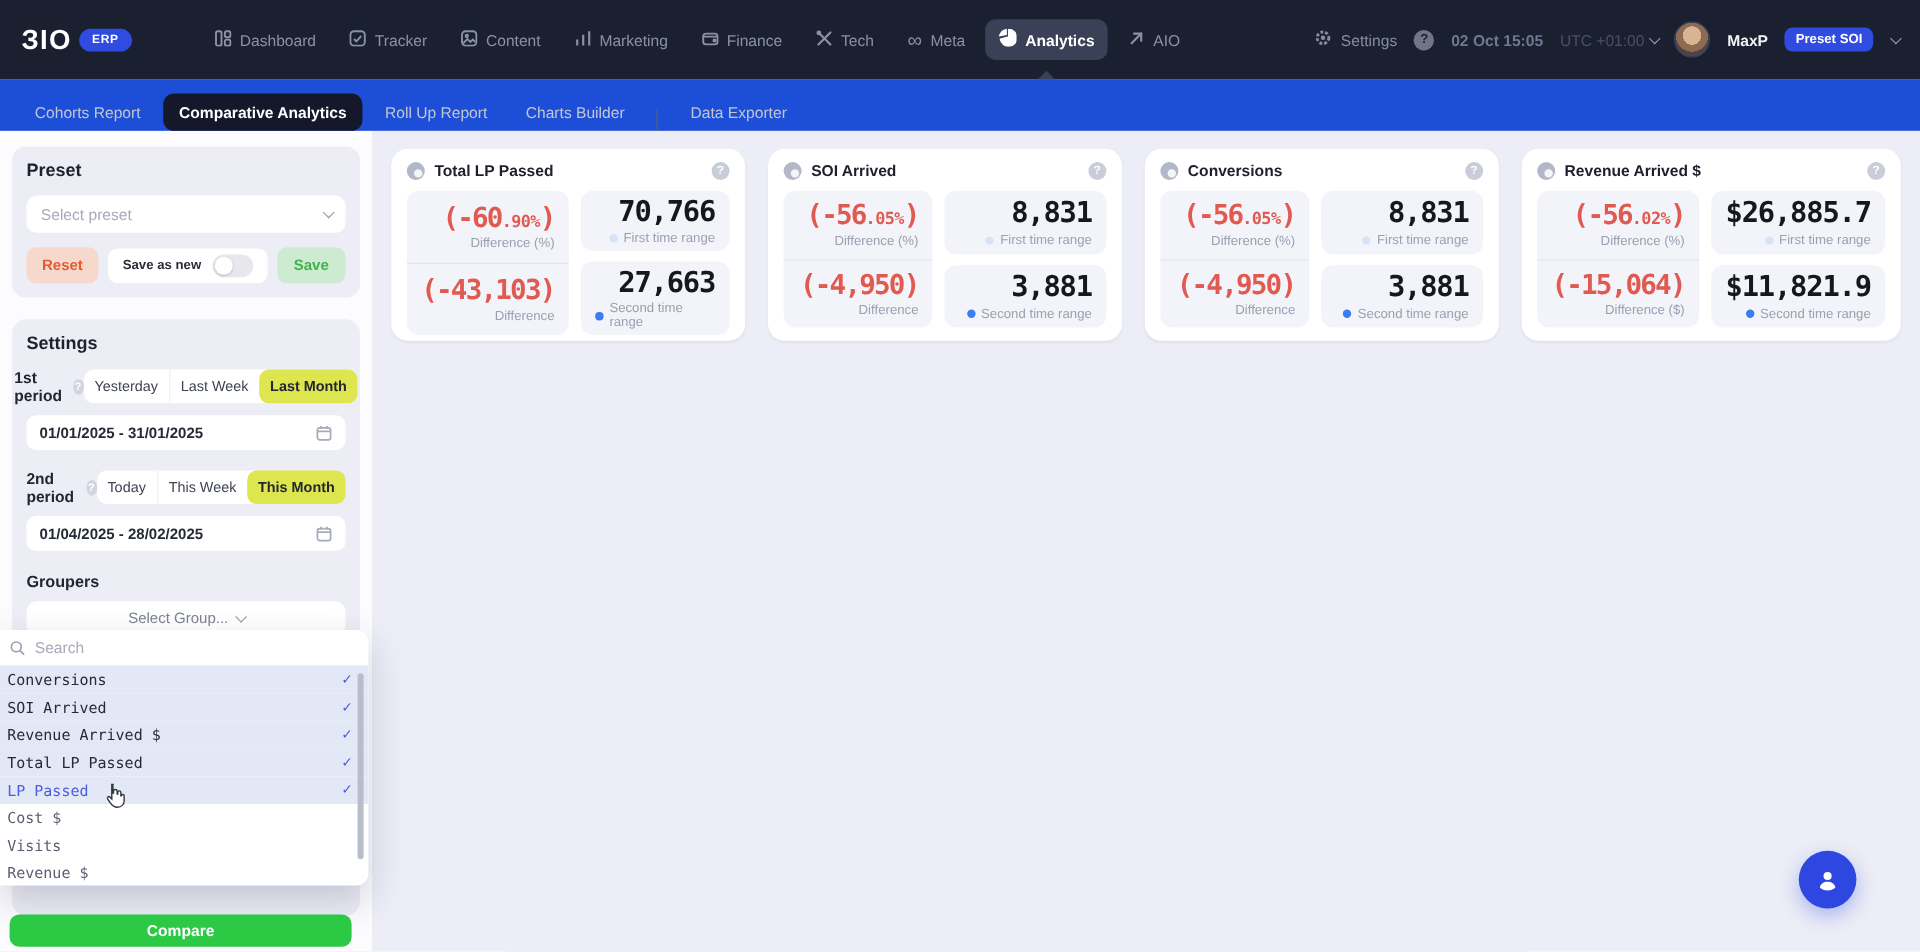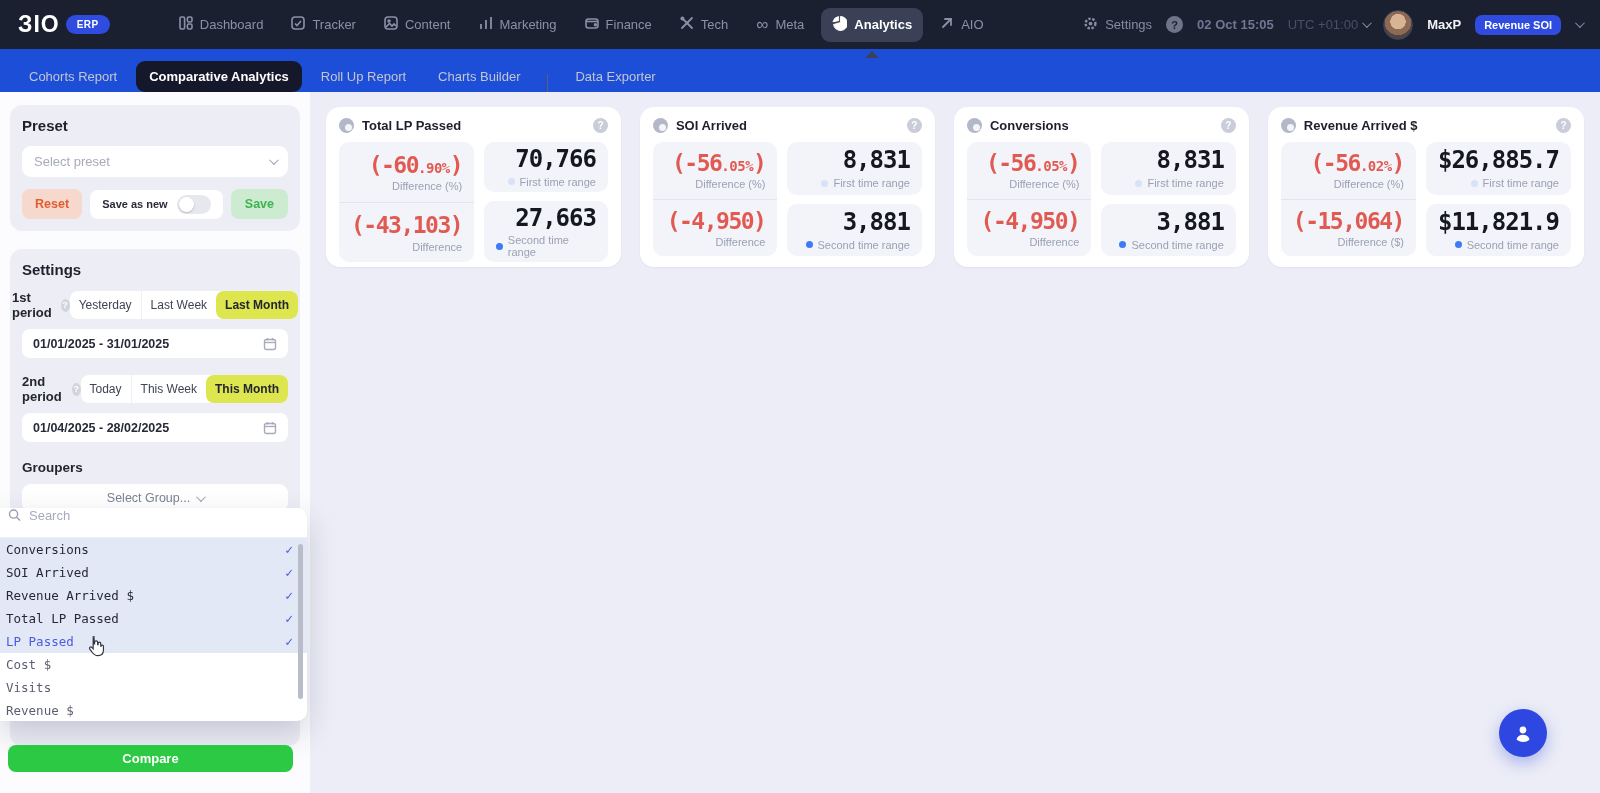--- a/index.html
+++ b/index.html
@@ -1,20 +1,20 @@
 <!DOCTYPE html>
 <html><head>
 <meta charset="utf-8">
 <style>
   * { margin:0; padding:0; box-sizing:border-box; }
   html,body { width:1600px; height:793px; font-family:"Liberation Sans", sans-serif; }
   .app { position:relative; width:1600px; height:793px; overflow:hidden; background:#ecedf6; }
 
   
-  .topbar { position:relative; height:49px; background:#1b2031; display:flex; align-items:center; padding:0 18px; z-index:30; }
+  .topbar { position:relative; height:66px; background:#1b2031; display:flex; align-items:center; padding:0 18px; z-index:30; }
   .logo { display:flex; align-items:center; gap:6px; }
   .logo-text { color:#fff; font-size:23px; font-weight:bold; letter-spacing:1px; line-height:1; }
   .logo-badge { background:#2f4be0; color:#fff; font-size:10px; font-weight:bold; padding:4px 11px; border-radius:11px; letter-spacing:.5px; }
   .topnav { display:flex; align-items:center; margin-left:58px; gap:6px; }
   .tn-item { position:relative; display:flex; align-items:center; gap:7px; color:#8b90a6; font-size:13px; padding:8px 11px; border-radius:9px; cursor:pointer; white-space:nowrap; }
   .tn-item svg { stroke:#8b90a6; }
   .tn-item.active { background:#3a4157; color:#fff; font-weight:bold; }
   .tn-item.active svg { stroke:#fff; }
   .tn-item.active .tri { position:absolute; left:50%; bottom:-16px; margin-left:-7px; width:0; height:0;
       border:7px solid transparent; border-bottom-color:#3b4156; }
@@ -60,21 +60,21 @@
   .seg-btn.active { background:#dde54f; border-radius:8px; font-weight:bold; color:#23262f; border-left:none; }
   .date-field { background:#fff; border-radius:8px; height:29px; margin-top:9px; display:flex; align-items:center; padding:0 11px; font-size:12.5px; font-weight:bold; color:#262a36; cursor:pointer; }
   .date-field svg { margin-left:auto; }
   .side-label { font-size:13.5px; font-weight:bold; color:#23262f; margin-top:18px; }
   .group-select { margin-top:9px; height:28px; justify-content:center; gap:6px; color:#7d8294; font-size:12.5px; }
   .group-select .chev { margin-left:0; }
   .metrics-select { margin-top:9px; height:28px; font-size:12.5px; color:#8a8fa0; }
 
   
   .dropdown { position:absolute; left:0; top:416px; width:307px; height:213px; background:#fff; border-radius:0 10px 10px 0; box-shadow:0 12px 30px rgba(40,45,80,.20); z-index:10; overflow:hidden; }
-  .dd-search { display:flex; align-items:flex-start; gap:8px; height:30px; padding:0 10px 0 8px; border-bottom:1px solid #f0f0f5; }
+  .dd-search { display:flex; align-items:center; gap:8px; height:30px; padding:0 10px 0 8px; border-bottom:1px solid #f0f0f5; }
   .dd-search input { border:none; outline:none; font-size:13px; color:#3a3e4c; width:100%; background:transparent; }
   .dd-search input::placeholder { color:#a7abba; }
   .dd-list { position:relative; }
   .dd-row { height:23px; display:flex; align-items:center; padding:0 14px 0 6px; font-family:"DejaVu Sans Mono", monospace; font-size:12.5px; color:#5a5f70; cursor:pointer; }
   .dd-row.checked { background:#e3e8f7; color:#262a38; }
   .dd-row.hovered { color:#4a5be0; }
   .dd-row .check { margin-left:auto; display:none; color:#4a5be0; font-size:13px; font-weight:bold; }
   .dd-row.checked .check { display:block; }
   .dd-scroll { position:absolute; right:4px; top:36px; width:5px; height:155px; background:#b9bdca; border-radius:3px; }
 
@@ -195,21 +195,21 @@
         <span>Settings</span>
       </div>
       <div class="help-circle">?</div>
       <span class="datetime">02 Oct 15:05</span>
       <span class="timezone">
         <span>UTC +01:00</span>
         <span class="chev"></span>
       </span>
       <div class="avatar"></div>
       <span class="username">MaxP</span>
-      <span class="ws-badge">Revenue SOI</span>
+      <span class="ws-badge">Preset SOI</span>
       <span class="chev"></span>
     </div>
   </header>
 
   <nav class="subnav">
     <div class="sn-item">Cohorts Report</div>
     <div class="sn-item active">Comparative Analytics</div>
     <div class="sn-item">Roll Up Report</div>
     <div class="sn-item">Charts Builder</div>
     <div class="sn-divider"></div>

